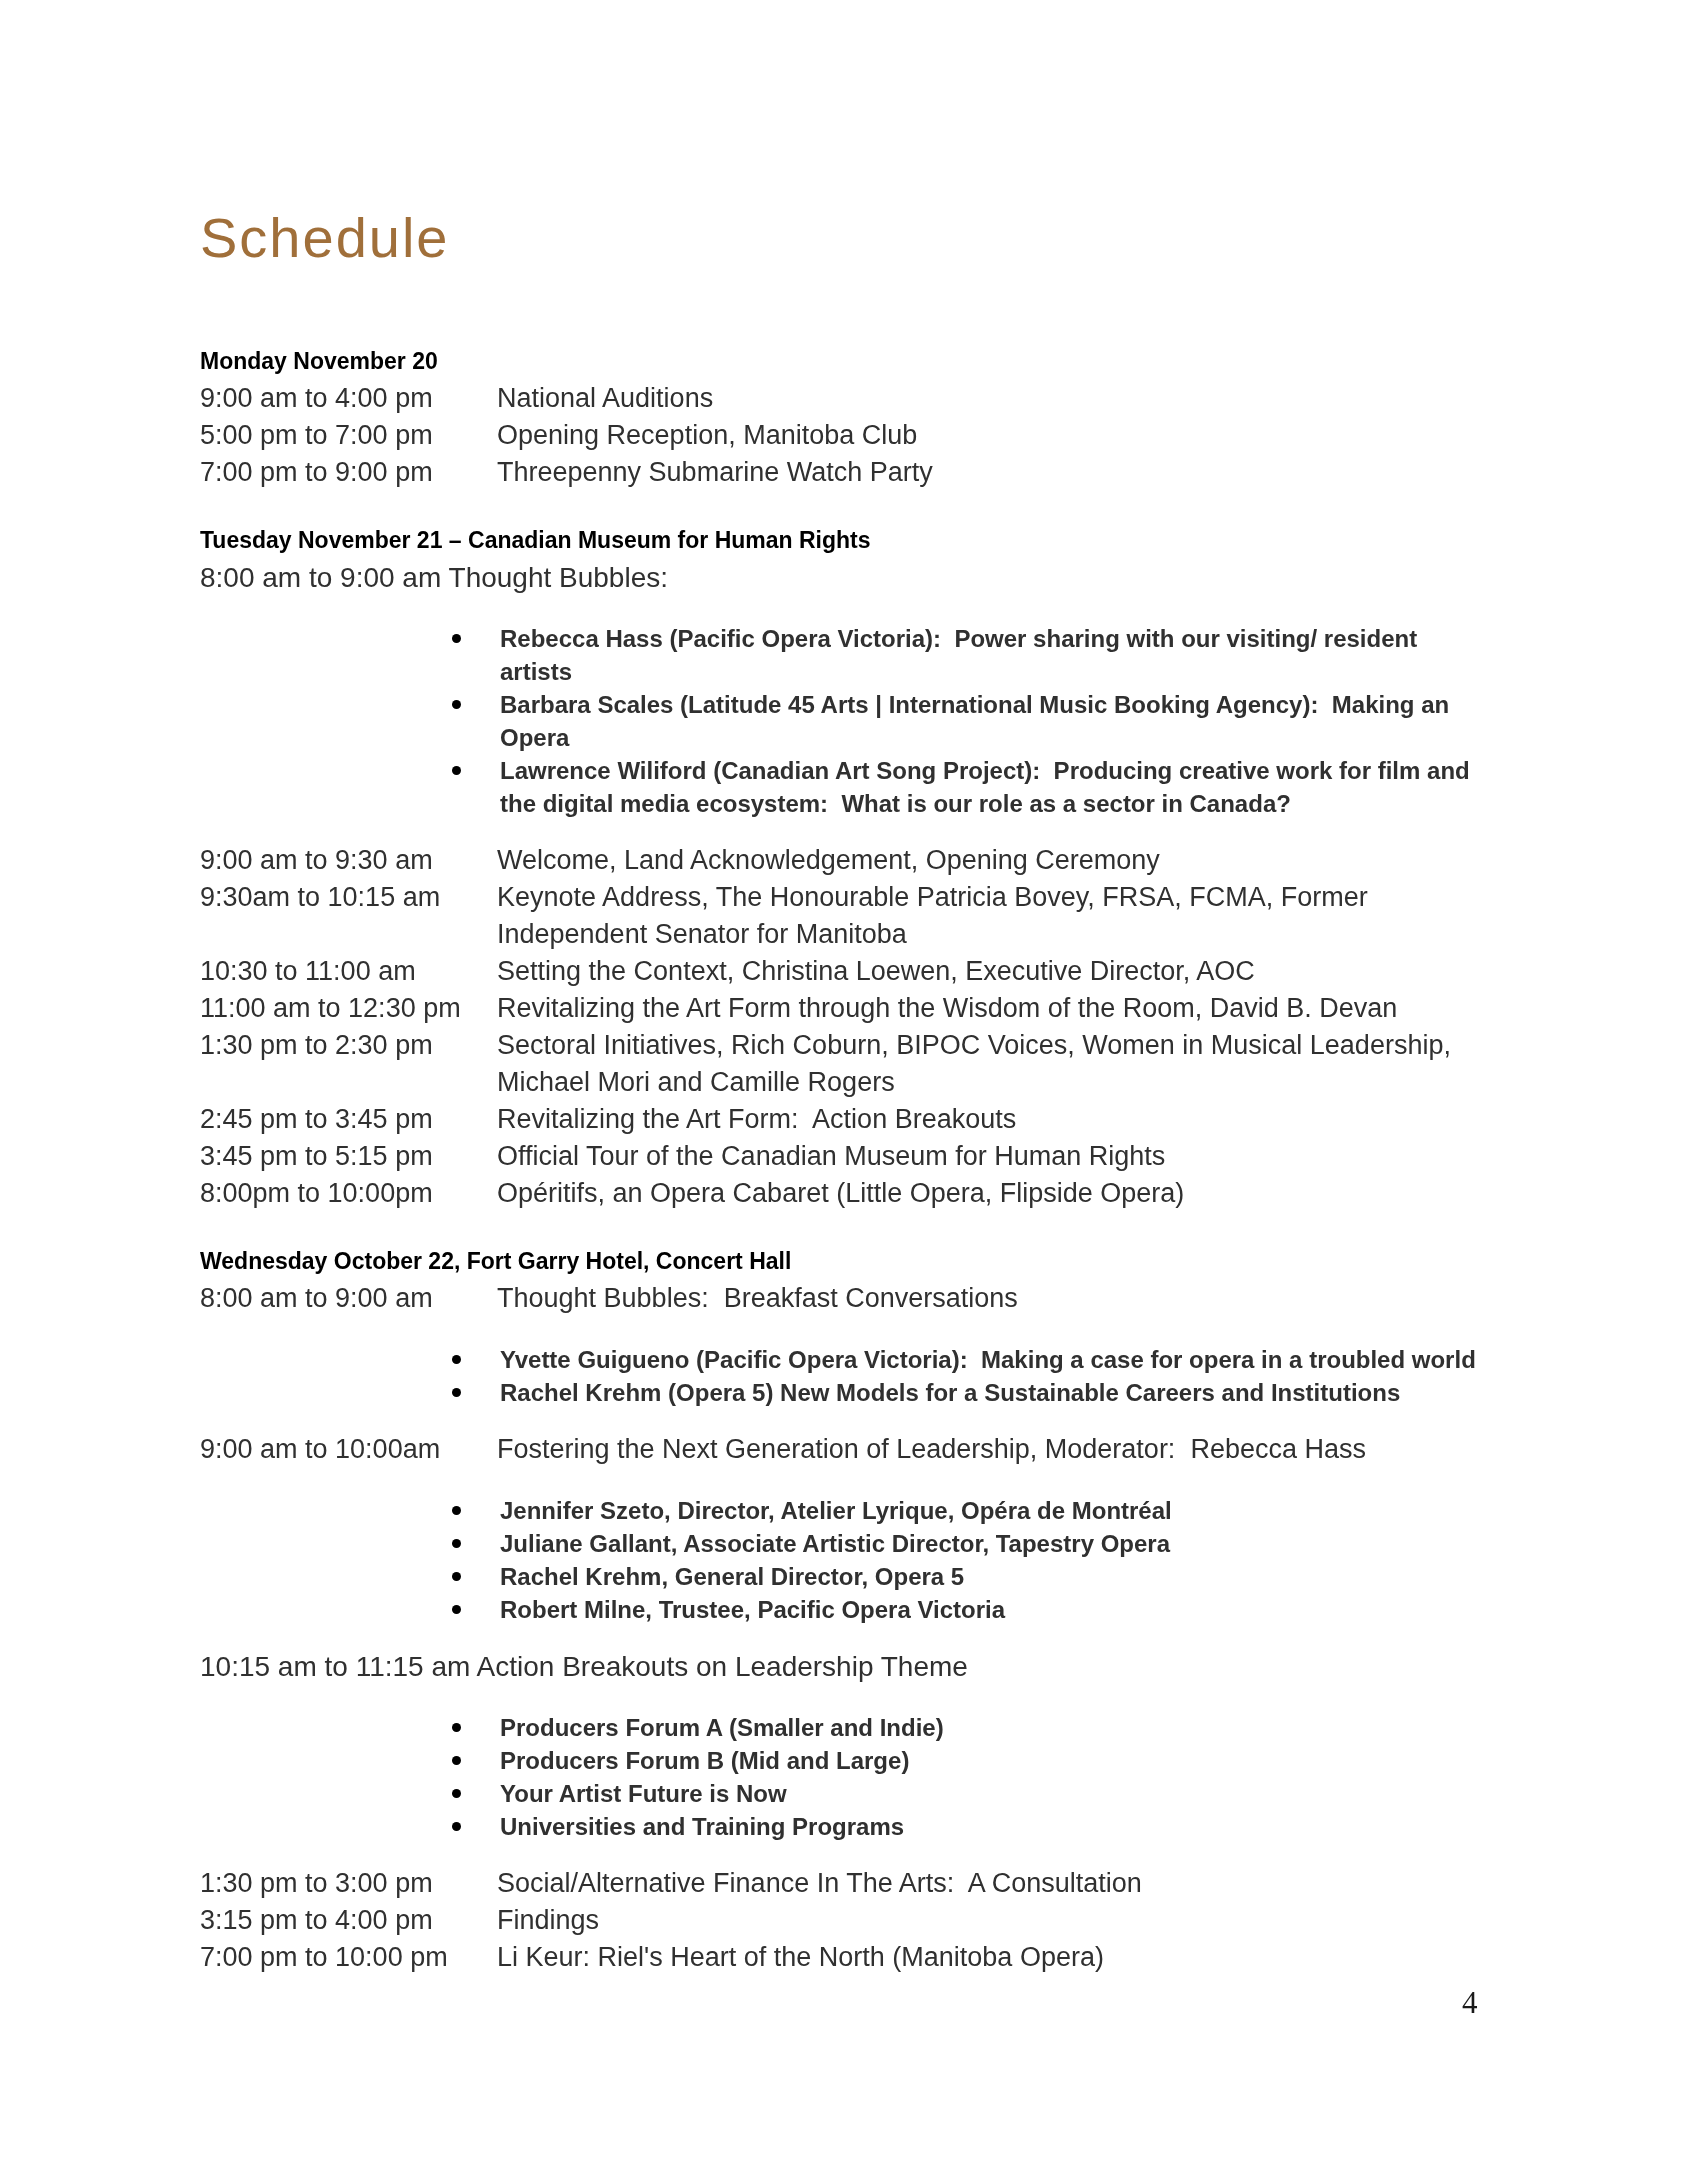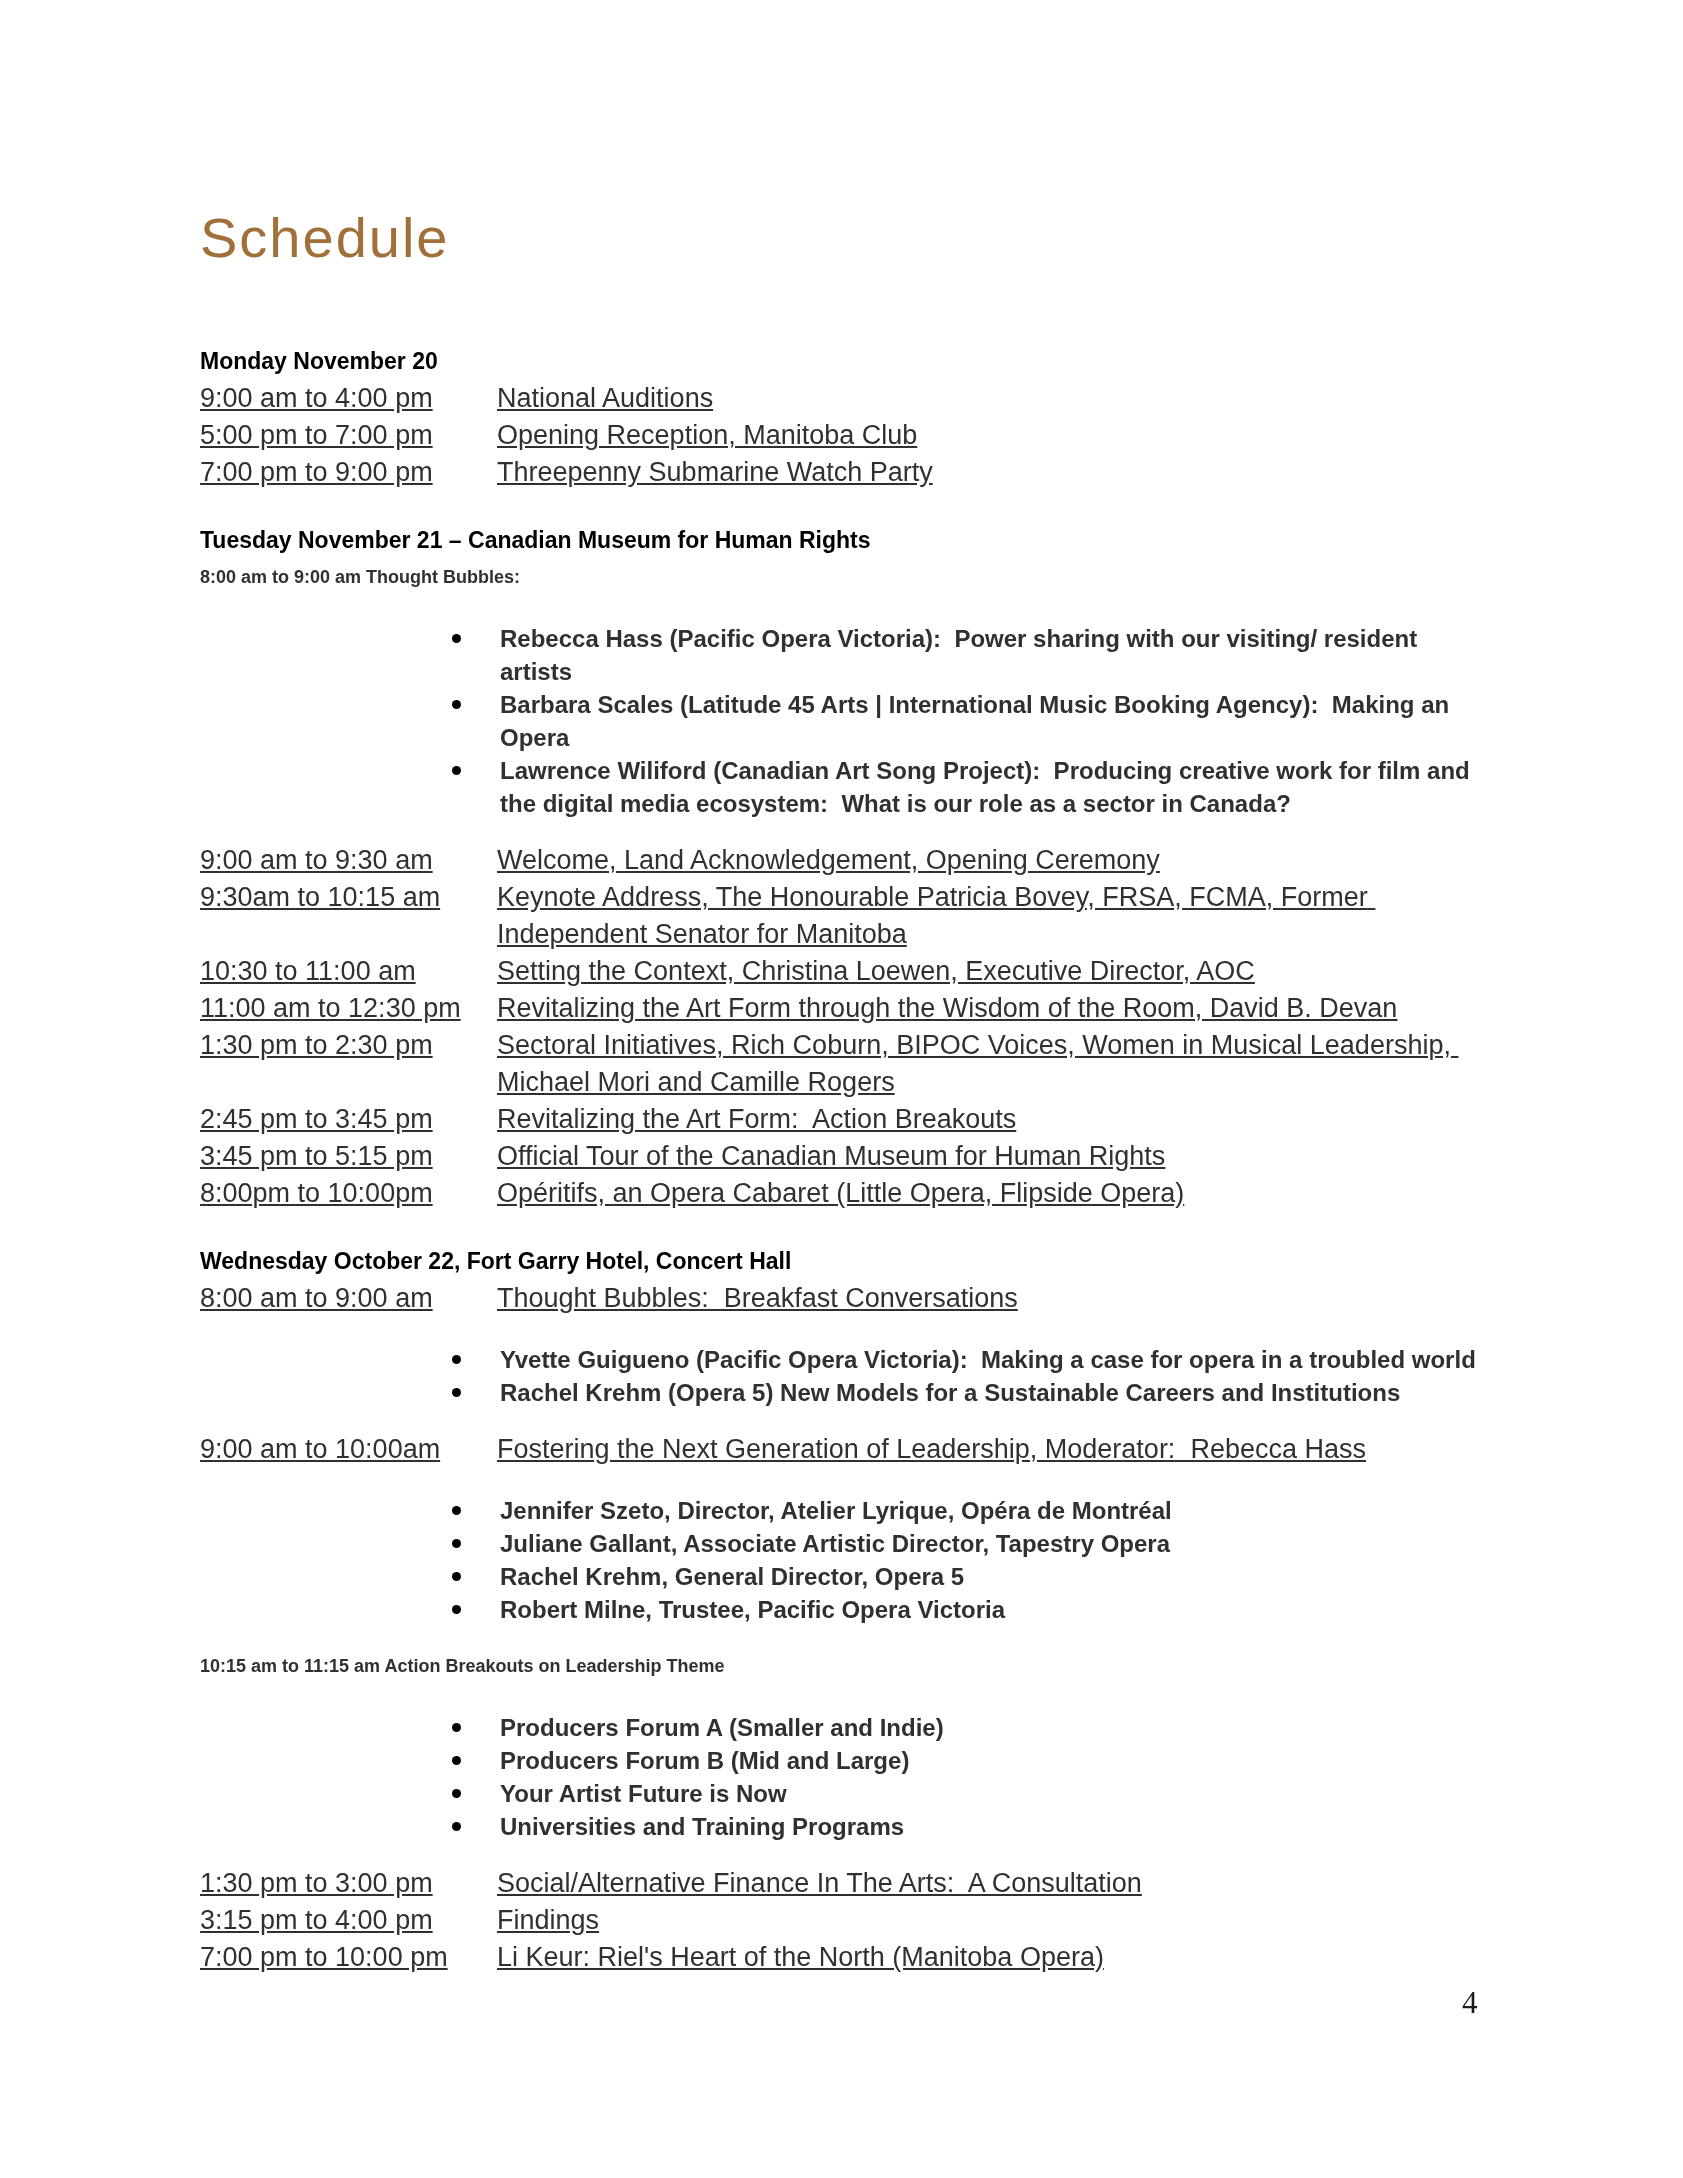--- a/index.html
+++ b/index.html
@@ -31,28 +31,27 @@
     font-size: 23px;
     line-height: 37px;
     font-weight: 700;
     color: #000000;
   }
   .sched-row {
     display: flex;
     font-size: 27px;
     line-height: 37px;
     font-weight: 300;
-    text-decoration: underline;
   }
   .sched-row .time { flex: 0 0 297px; }
   .sched-row .desc { flex: 1; white-space: pre-wrap; }
   .sched-line {
-    font-size: 18px;
+    font-size: 28px;
     line-height: 37px;
-    font-weight: 700;
+    font-weight: 400;
     white-space: pre-wrap;
   }
   .bullet-list { margin: 26px 0 22px 250px; }
   .bullet-item {
     display: flex;
     font-size: 24px;
     line-height: 33px;
     font-weight: 700;
   }
   .bullet-marker { flex: 0 0 50px; position: relative; }

